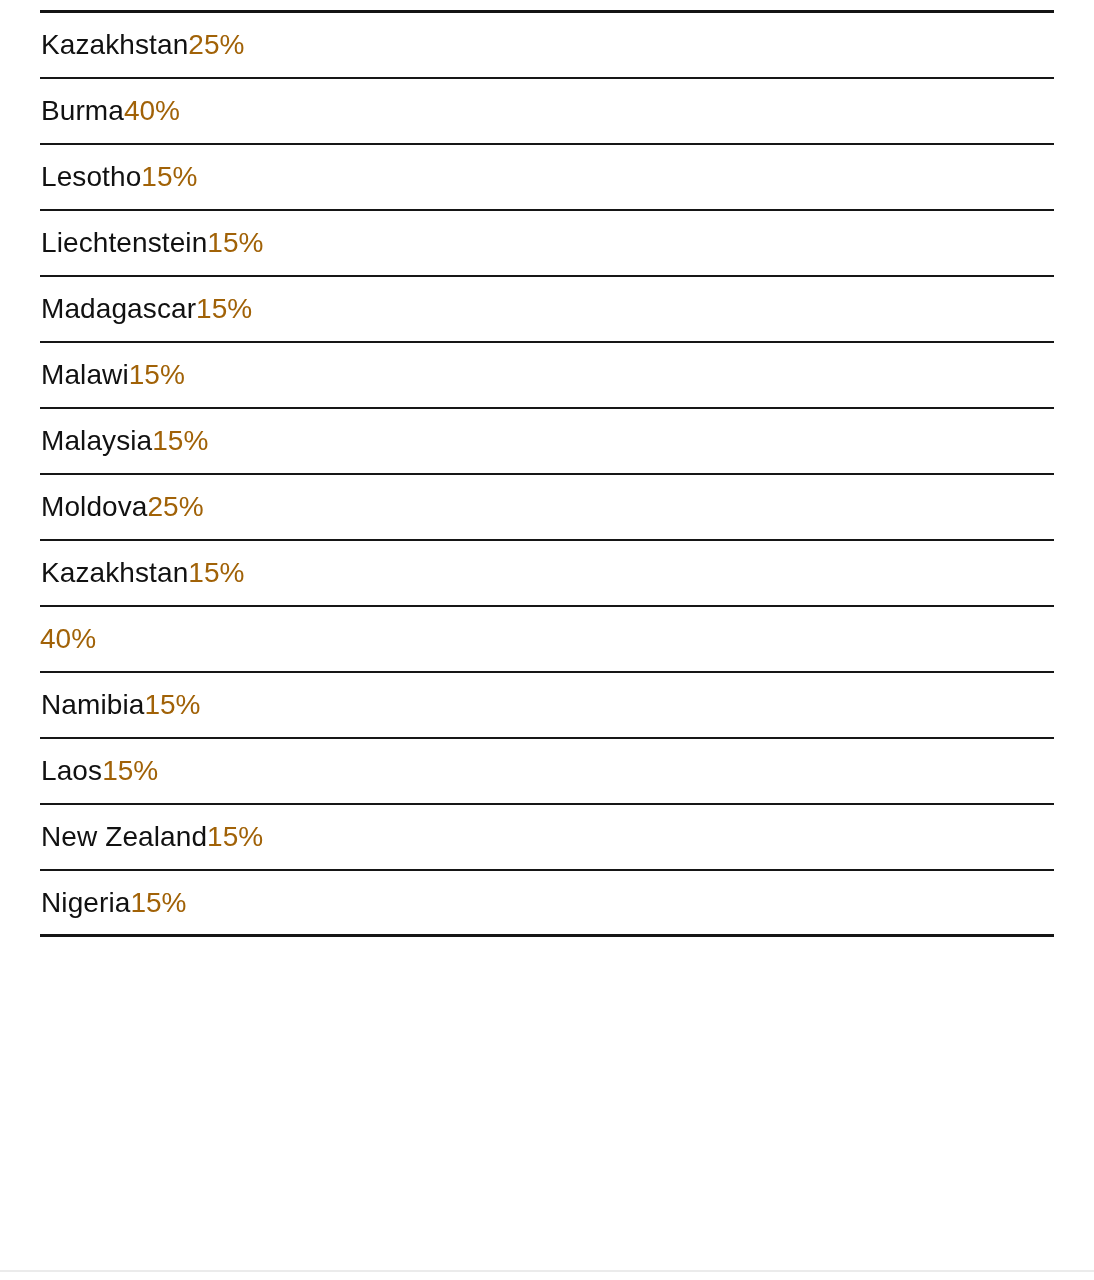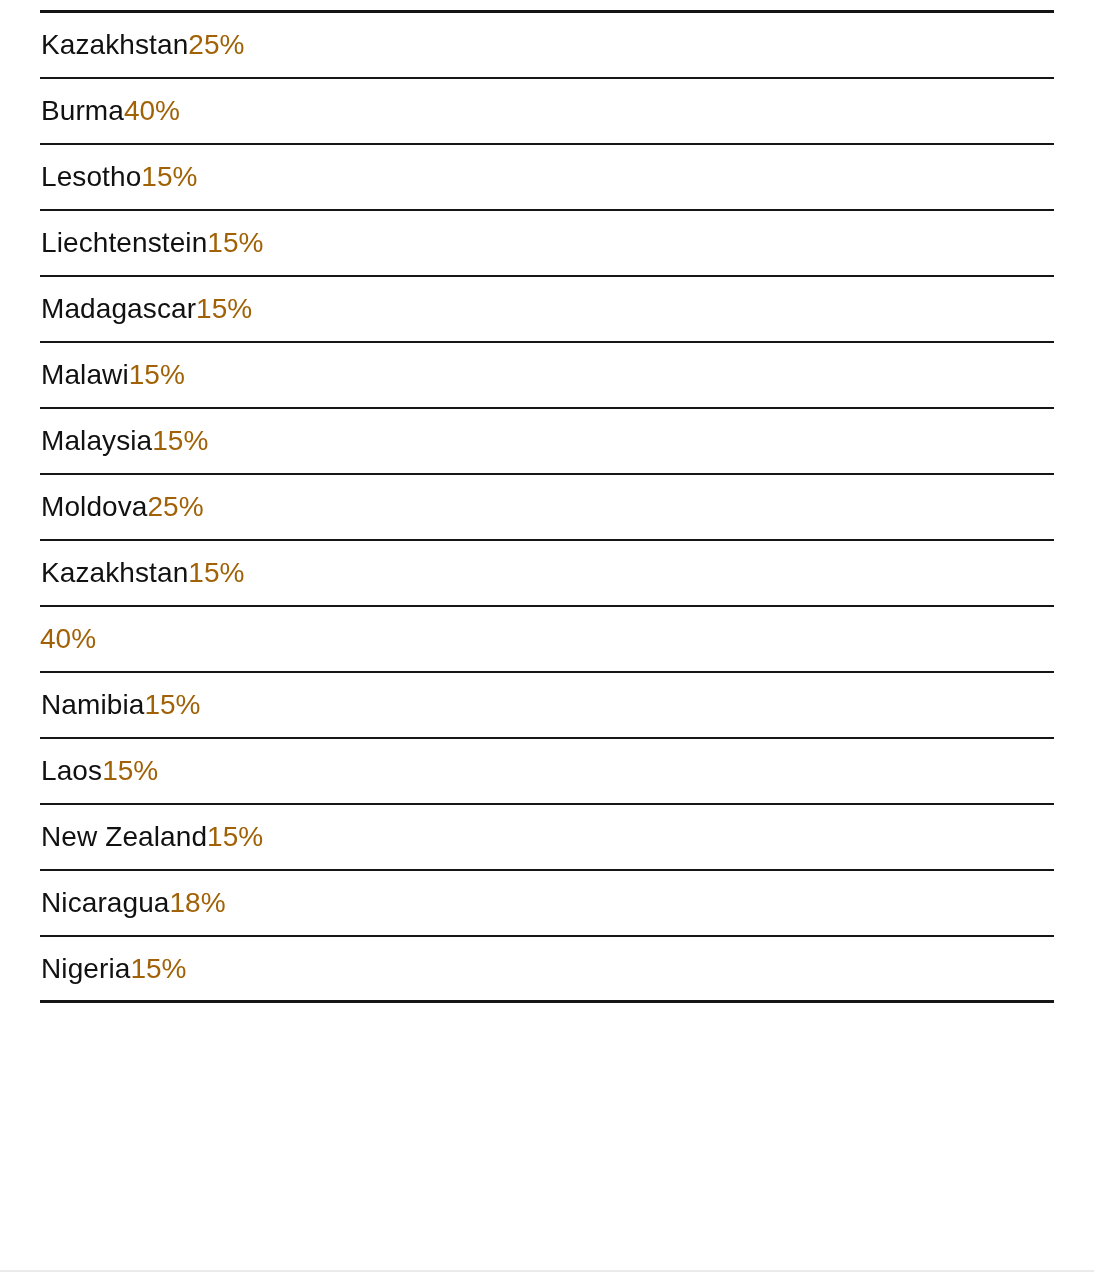--- a/index.html
+++ b/index.html
@@ -117,24 +117,20 @@
   <div class="row">
     <span class="country">Laos</span>
     <span class="rate">15%</span>
   </div>
 
   <div class="row">
     <span class="country">New Zealand</span>
     <span class="rate">15%</span>
   </div>
 
-  <div class="row">
-    <span class="country">Nicaragua</span>
-    <span class="rate">18%</span>
-  </div>
 
   <div class="row">
     <span class="country">Nigeria</span>
     <span class="rate">15%</span>
   </div>
 </div>
 
 <div class="faint-divider"></div>
 
 </body></html>

